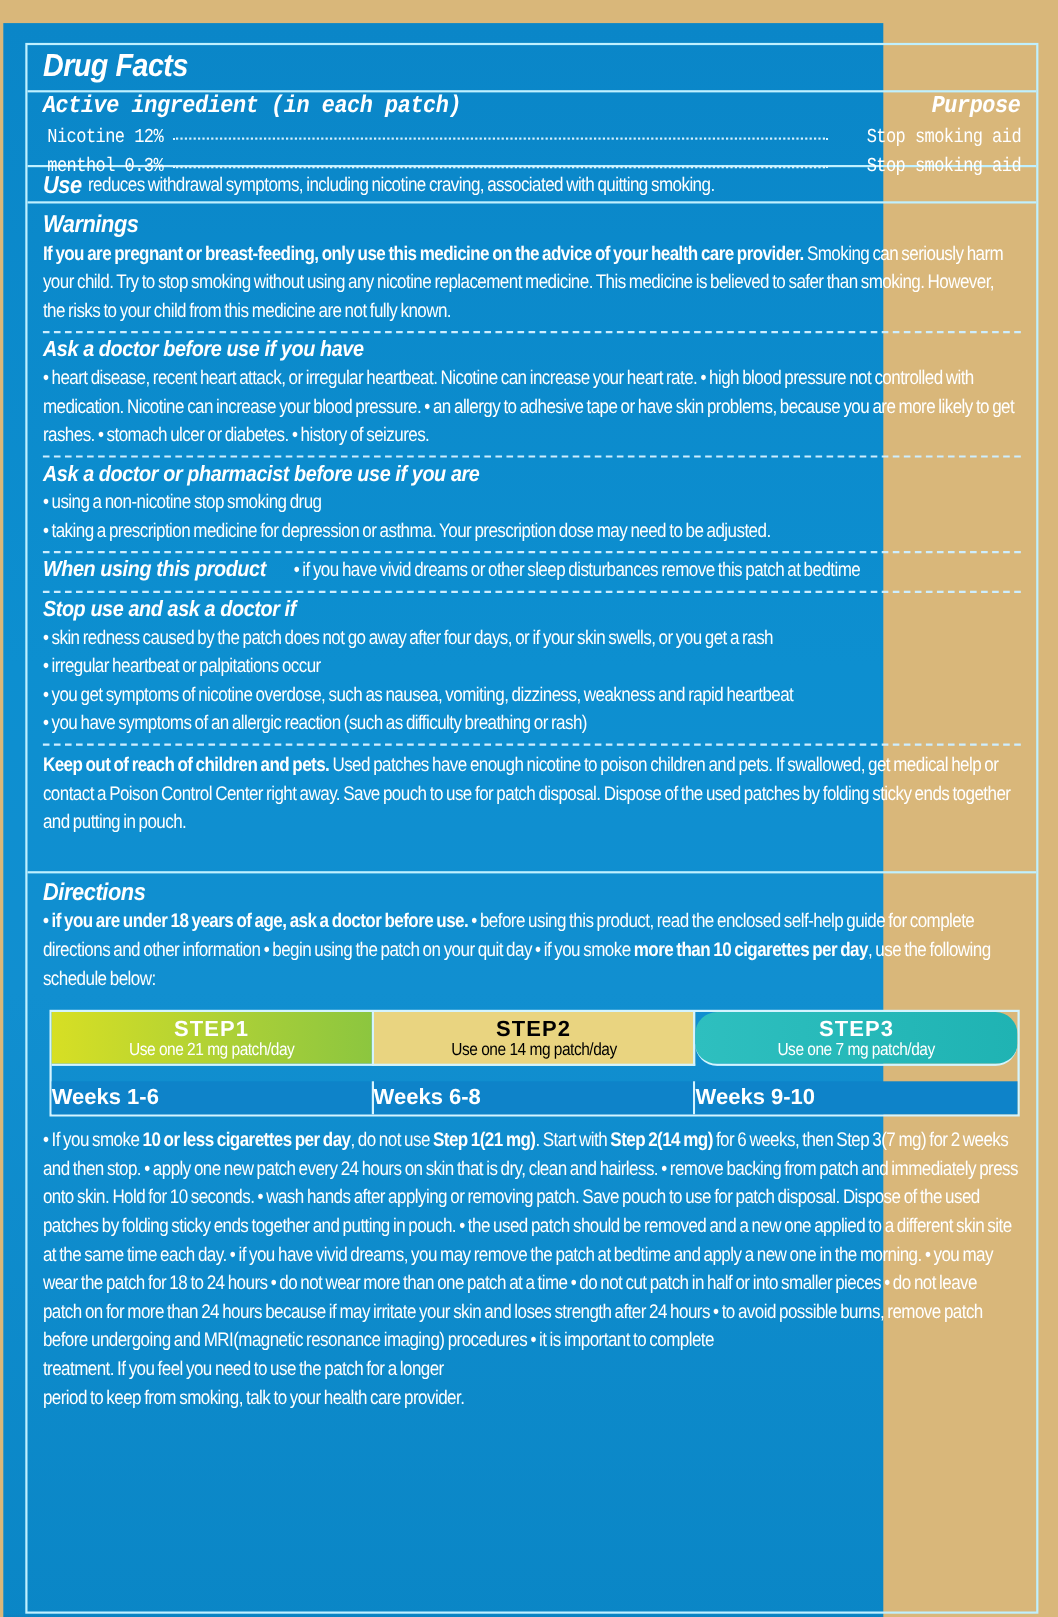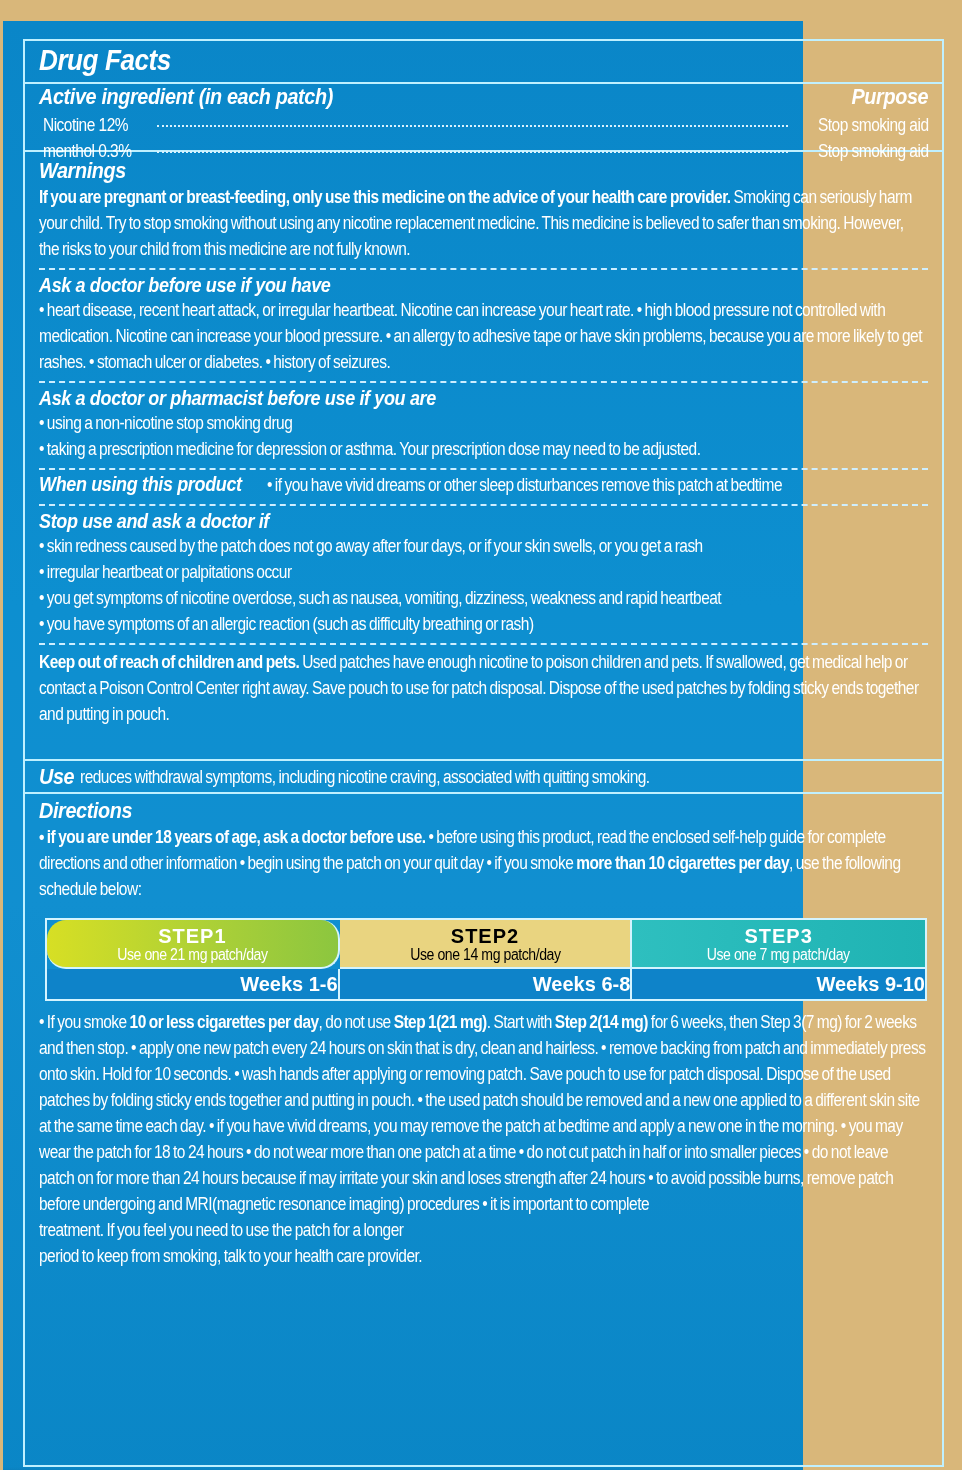--- a/index.html
+++ b/index.html
@@ -26,21 +26,21 @@
   }
   .sec { border-bottom: 2px solid #bff0ff; padding: 0 14px; box-sizing: border-box; }
   .title-sec { height: 43px; padding-top: 3px; }
   .h1 { font-size: 29px; font-weight: bold; font-style: italic; letter-spacing: -0.5px; transform: scaleX(0.9); transform-origin: left; display:inline-block; }
   .h2 { font-size: 22px; font-weight: bold; font-style: italic; letter-spacing: -0.4px; display:inline-block; transform: scaleX(0.9); transform-origin: left; }
   .h3 { font-size: 20px; font-weight: bold; font-style: italic; letter-spacing: -0.4px; display:inline-block; transform: scaleX(0.9); transform-origin: left; }
   .txt { font-size: 18px; line-height: 26px; letter-spacing: -0.6px; word-spacing: -1px; }
   .narrow { display:block; transform: scaleX(0.86); transform-origin: left; width: 116%; }
   b { font-weight: bold; }
 
-  .active-sec { height: 68px; padding-top: 0; position: relative; }
+  .active-sec { height: 68px; padding-top: 0; position: relative; font-family: Liberation Mono, monospace; }
   .active-head { display:flex; justify-content: space-between; height: 28px; }
   .active-head .purpose { transform-origin: right; }
   .ing-row { display:flex; align-items:center; height: 26px; font-size: 18px; letter-spacing:-0.6px; padding-left: 4px; }
   .ing-name { white-space: nowrap; transform: scaleX(0.86); transform-origin:left; display:inline-block; width: 110px; }
   .ing-dots { flex:1; border-bottom: 2px dotted #d8f2ff; margin: 0 12px 0 4px; height: 0; position: relative; top: 1px; }
   .ing-purpose { white-space: nowrap; transform: scaleX(0.86); transform-origin:right; display:inline-block; }
 
   .use-sec { height: 33px; display:flex; align-items:center; }
   .use-sec .h2 { margin-right: 2px; }
 
@@ -48,26 +48,26 @@
   .sub { border-top: 2px dashed #cdeeff; margin-top: 6px; padding-top: 4px; }
 
   .dir-sec { border-bottom: none; padding-top: 4px; }
   .steps {
     margin: 16px 0 8px 6px; width: 882px;
     border: 2px solid #d4f4ff; box-sizing: border-box;
     display:grid; grid-template-columns: 1fr 1fr 1fr;
   }
   .step-top { height: 49px; text-align:center; border-right: 2px solid #d4f4ff; border-bottom: 2px solid #d4f4ff; box-sizing: border-box; padding-top: 6px; }
   .step-top:nth-child(3) { border-right: none; }
-  .s1 { background: linear-gradient(90deg, #d7df24 0%, #a9cf38 60%, #8cc63f 100%); border-radius: 19px; }
+  .s1 { background: linear-gradient(90deg, #d7df24 0%, #a9cf38 60%, #8cc63f 100%); }
   .s2 { background: #e9d480; color:#000000; }
-  .s3 { background: linear-gradient(90deg, #2ebfbf 0%, #1fb3b3 100%); }
+  .s3 { background: linear-gradient(90deg, #2ebfbf 0%, #1fb3b3 100%); border-radius: 20px; }
   .step-title { font-size: 20px; font-weight:bold; letter-spacing: 1px; line-height: 20px; }
   .step-sub { font-size: 16px; line-height: 18px; letter-spacing:-0.5px; display:inline-block; transform: scaleX(0.88); }
-  .step-weeks { height: 30px; line-height: 30px; text-align:right; font-size: 20px; font-weight:bold; border-right: 2px solid #d4f4ff; box-sizing: border-box; background:#0e83c9; }
+  .step-weeks { height: 30px; line-height: 30px; text-align:left; font-size: 20px; font-weight:bold; border-right: 2px solid #d4f4ff; box-sizing: border-box; background:#0e83c9;margin-top:14px; }
   .step-weeks:nth-child(6) { border-right:none; }
   .inactive { margin-top: 12px; }
 </style>
 </head>
 <body>
 
 <div class="outer">
   <div class="panel">
 
     <div class="sec title-sec">
@@ -82,20 +82,25 @@
       <div class="ing-row">
         <span class="ing-name">Nicotine 12%</span>
         <span class="ing-dots"></span>
         <span class="ing-purpose">Stop smoking aid</span>
       </div>
       <div class="ing-row">
         <span class="ing-name">menthol 0.3%</span>
         <span class="ing-dots"></span>
         <span class="ing-purpose">Stop smoking aid</span>
       </div>
+    </div>
+
+    <div class="sec use-sec">
+      <span class="h2">Use</span>
+      <span class="txt" style="display:inline-block;transform:scaleX(0.86);transform-origin:left;white-space:nowrap;">reduces withdrawal symptoms, including nicotine craving, associated with quitting smoking.</span>
     </div>
 
     <div class="sec warn-sec">
       <div class="h2">Warnings</div>
       <div class="txt">
           <span class="narrow"><b>If you are pregnant or breast-feeding, only use this medicine on the advice of your health care provider.</b><span> Smoking can seriously harm your child. Try to stop smoking without using any nicotine replacement medicine. This medicine is believed to safer than smoking. However, the risks to your child from this medicine are not fully known.</span></span>
         </div>
 
       <div class="sub">
         <div class="h3">Ask a doctor before use if you have</div>
@@ -135,25 +140,20 @@
           </div>
       </div>
 
       <div class="sub">
         <div class="txt">
             <span class="narrow"><b>Keep out of reach of children and pets.</b><span> Used patches have enough nicotine to poison children and pets. If swallowed, get medical help or contact a Poison Control Center right away. Save pouch to use for patch disposal. Dispose of the used patches by folding sticky ends together and putting in pouch.</span></span>
           </div>
       </div>
     </div>
 
-    <div class="sec use-sec">
-      <span class="h2">Use</span>
-      <span class="txt" style="display:inline-block;transform:scaleX(0.86);transform-origin:left;white-space:nowrap;">reduces withdrawal symptoms, including nicotine craving, associated with quitting smoking.</span>
-    </div>
-
     <div class="sec dir-sec">
       <div class="h2">Directions</div>
       <div class="txt">
           <span class="narrow"><b>• if you are under 18 years of age, ask a doctor before use.</b><span> • before using this product, read the enclosed self-help guide for complete directions and other information • begin using the patch on your quit day • if you smoke </span><b>more than 10 cigarettes per day</b><span>, use the following schedule below:</span></span>
         </div>
 
       <div class="steps">
         <div class="step-top s1">
           <div class="step-title">STEP1</div>
           <div class="step-sub">Use one 21 mg patch/day</div>

